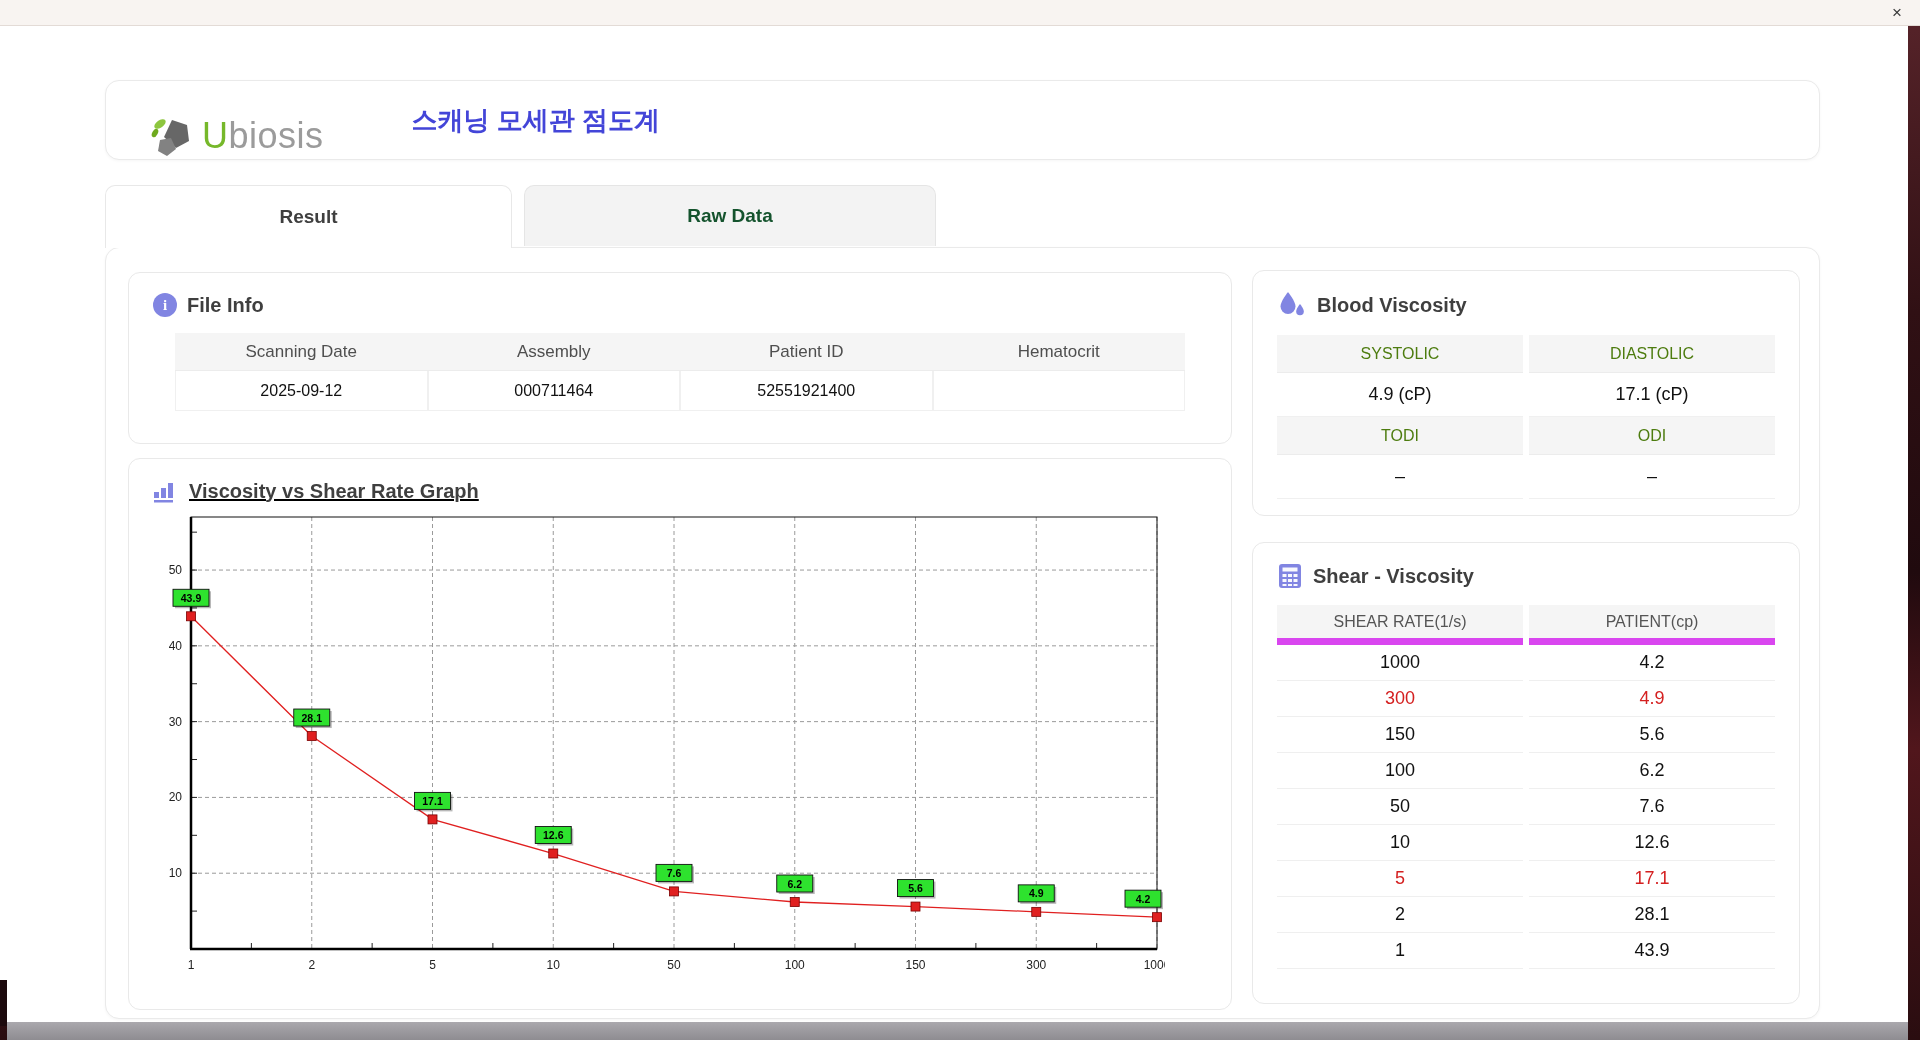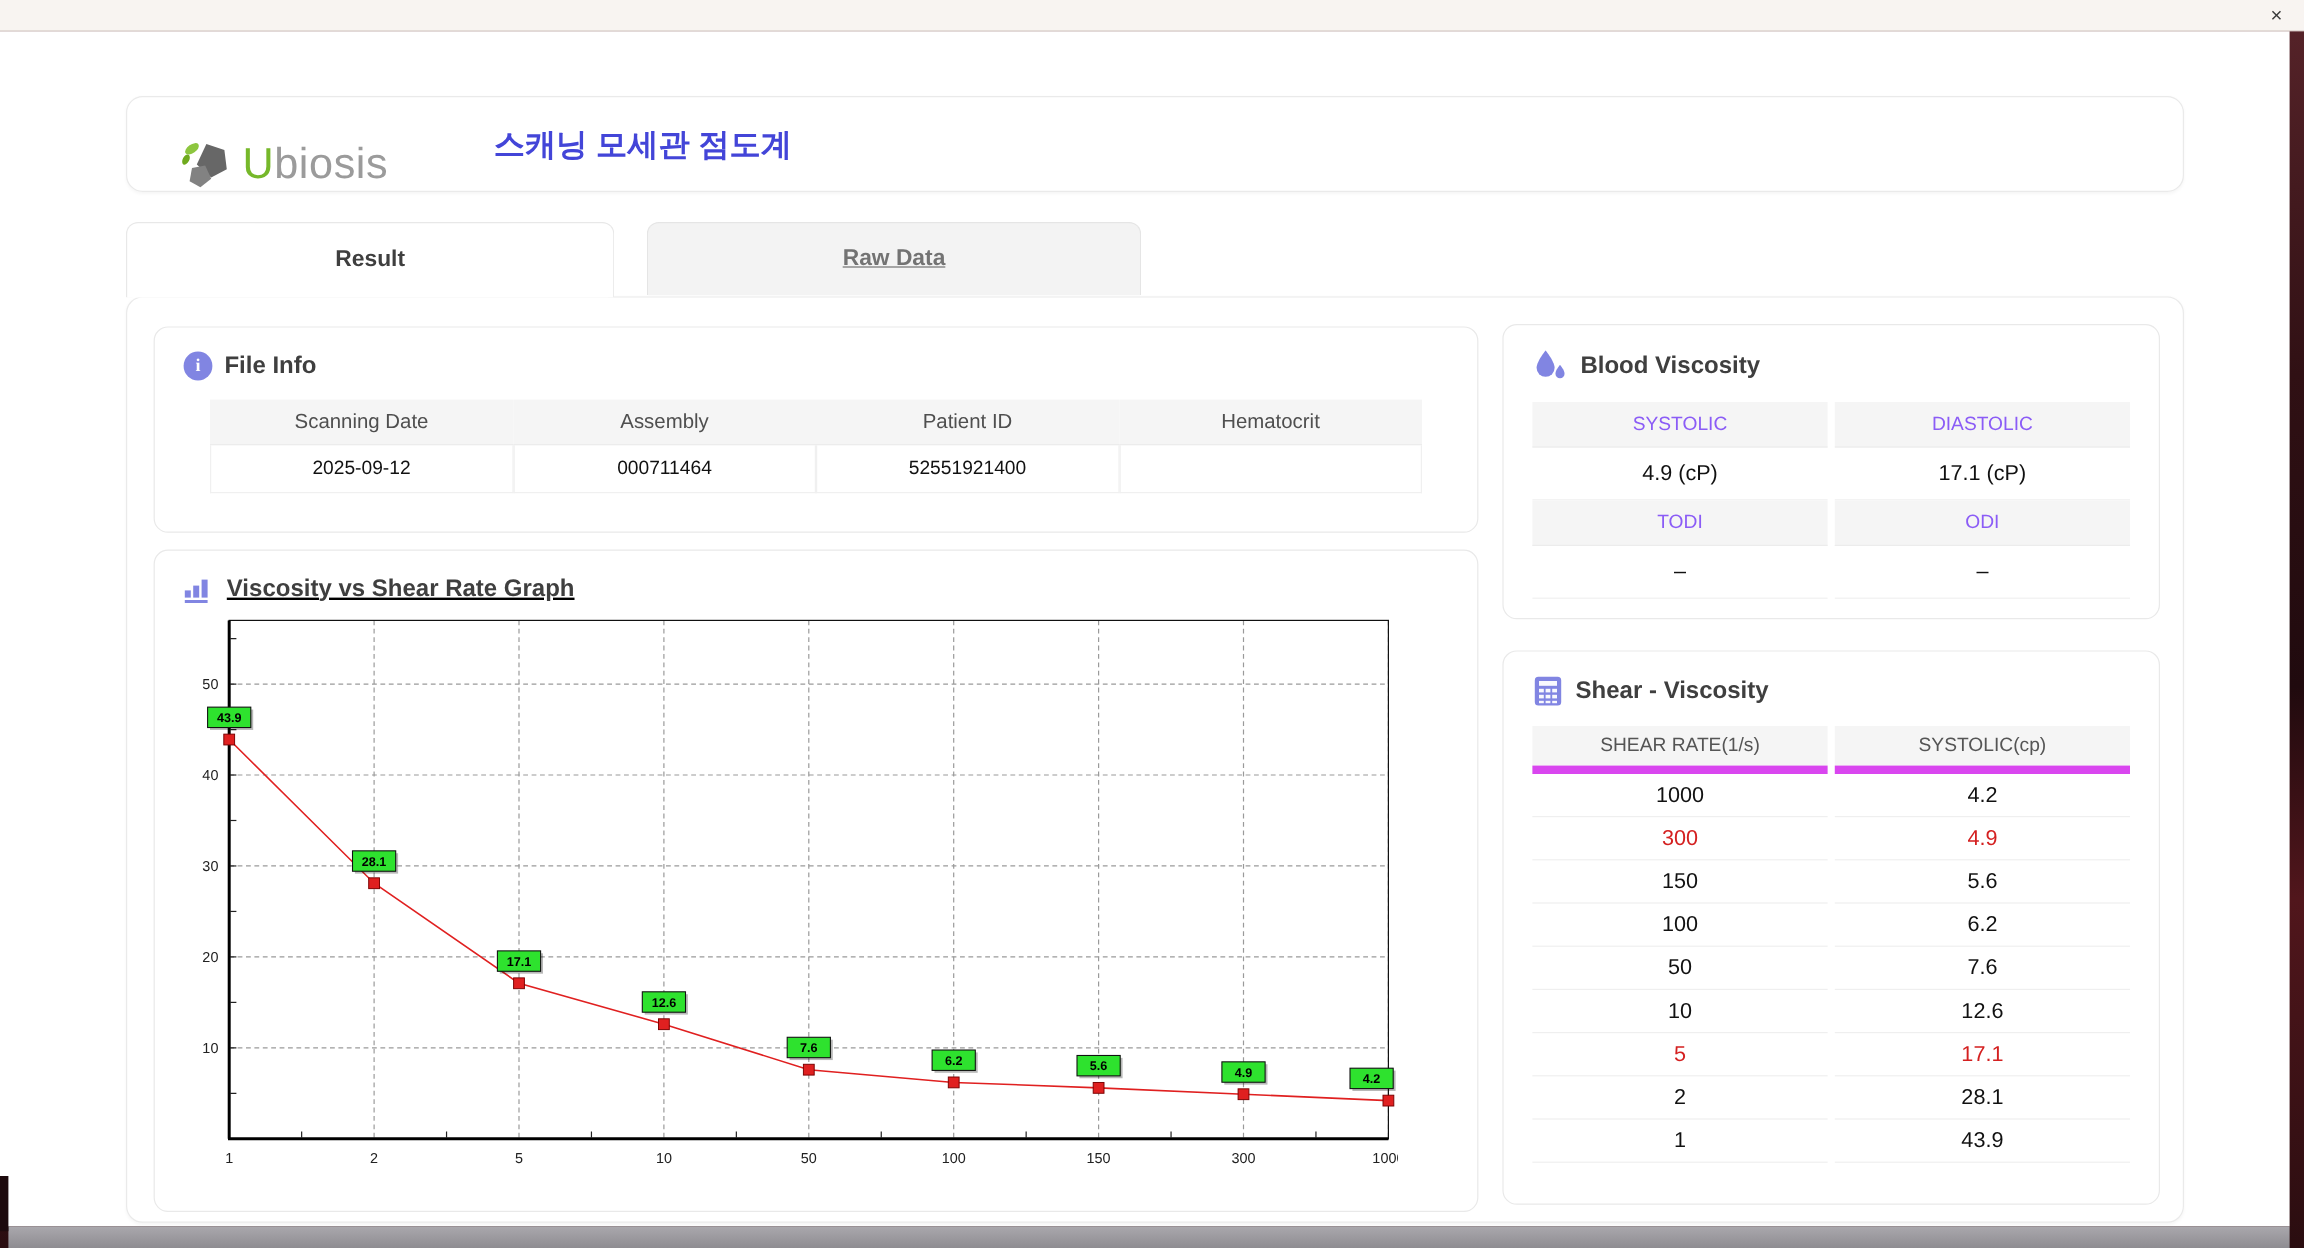--- a/index.html
+++ b/index.html
@@ -25,22 +25,22 @@
   .logo-wrap{display:flex;align-items:center;gap:6px;margin-top:31px;}
   .logo-text{font-size:36px;font-weight:500;letter-spacing:0.5px;}
   .logo-u{color:#76b82a;}
   .logo-rest{color:#9b9b9b;}
   .app-title{margin-left:88px;font-size:26px;font-weight:bold;color:#4345d8;}
   
   .tab{position:absolute;display:flex;align-items:center;justify-content:center;
     font-size:19px;font-weight:bold;border-top-left-radius:10px;border-top-right-radius:10px;}
   .tab-result{left:105px;top:159px;width:407px;height:63px;background:#fff;
     border:1px solid #e8e8e8;border-bottom:none;color:#3f3f3f;z-index:5;}
-  .tab-raw{left:539px;top:159px;width:412px;height:61px;background:#f3f3f3;
-    border:1px solid #e5e5e5;border-bottom:none;color:#737373;text-decoration:underline;}
+  .tab-raw{left:524px;top:159px;width:412px;height:61px;background:#f3f3f3;
+    border:1px solid #e5e5e5;border-bottom:none;color:#14532d;}
   
   .content-card{position:absolute;left:105px;top:221px;width:1715px;height:772px;}
   .panel{position:absolute;background:#fff;border:1px solid #e9e9e9;border-radius:12px;
     padding:20px 24px;}
   .panel-head{display:flex;align-items:center;gap:10px;}
   .panel-title{font-size:20px;font-weight:bold;color:#3f3f3f;}
   
   .file-info{left:22px;top:24px;width:1104px;height:172px;}
   .fi-fields{display:flex;margin-top:16px;padding:0 22px;}
   .fi-col{flex:1;}
@@ -48,21 +48,21 @@
     font-size:17px;color:#4f4f4f;border-bottom:1px solid #ececec;}
   .fi-value{height:40px;display:flex;align-items:center;justify-content:center;
     font-size:16px;color:#111;border:1px solid #f0f0f0;border-top:none;text-align:center;}
   
   .graph-panel{left:22px;top:210px;width:1104px;height:552px;text-decoration:underline;}
   .chart-box{margin-top:8px;margin-left:2px;}
   
   .bv-card{left:1146px;top:22px;width:548px;height:246px;}
   .bv-grid{display:grid;grid-template-columns:1fr 1fr;column-gap:6px;margin-top:16px;}
   .bv-label{height:38px;background:#f5f5f5;display:flex;align-items:center;justify-content:center;
-    font-size:16px;color:#8b5cf6;border-bottom:1px solid #ececec;}
+    font-size:16px;color:#4d7c0f;border-bottom:1px solid #ececec;}
   .bv-value{height:44px;display:flex;align-items:center;justify-content:center;
     font-size:18px;color:#111;border-bottom:1px solid #f0f0f0;}
   .shear-card{left:1146px;top:294px;width:548px;height:462px;padding-bottom:10px;}
   .sv-table{margin-top:16px;}
   .sv-row{display:flex;gap:6px;}
   .sv-cell{flex:1;display:flex;align-items:center;justify-content:center;
     font-size:18px;color:#111;height:36px;border-bottom:1px solid #efefef;}
   .sv-head .sv-cell{background:#f5f5f5;color:#555;font-size:16px;height:40px;
     border-bottom:7px solid #d946ef;}
   .sv-red{color:#d42020;}
@@ -261,21 +261,21 @@
             <rect x="5.5" y="21" width="4" height="2"></rect>
               <rect x="11" y="21" width="4" height="2"></rect>
               <rect x="16.5" y="21" width="4" height="2"></rect>
           </g>
         </svg>
         <div class="panel-title">Shear - Viscosity</div>
       </div>
       <div class="sv-table">
           <div class="sv-row sv-head">
             <div class="sv-cell">SHEAR RATE(1/s)</div>
-            <div class="sv-cell">SYSTOLIC(cp)</div>
+            <div class="sv-cell">PATIENT(cp)</div>
           </div>
           <div class="sv-row">
             <div class="sv-cell">1000</div>
             <div class="sv-cell">4.2</div>
           </div>
           <div class="sv-row">
             <div class="sv-cell sv-red">300</div>
             <div class="sv-cell sv-red">4.9</div>
           </div>
           <div class="sv-row">

